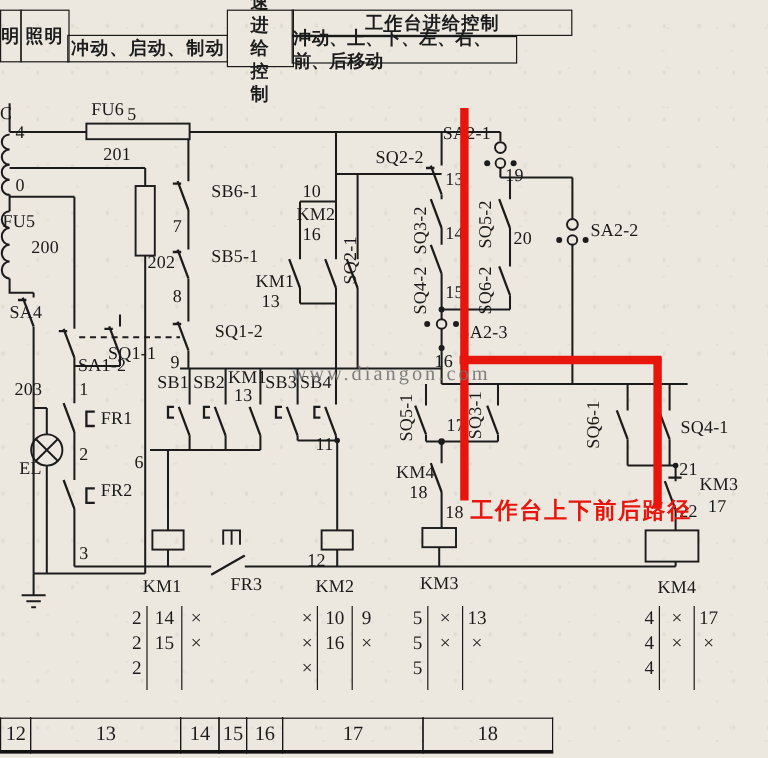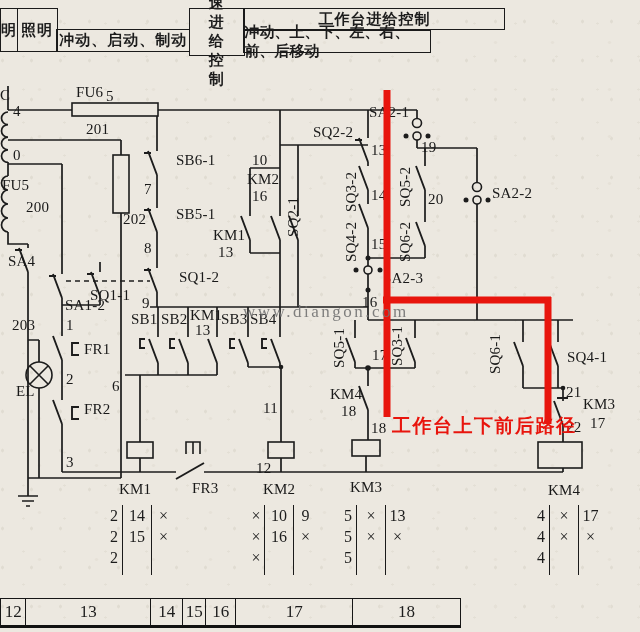--- a/index.html
+++ b/index.html
@@ -192,21 +192,21 @@
       <div class="lbl" style="left: 421px; top: 139px;">19</div>
       <div class="lbl" style="left: 428px; top: 191px;">20</div>
       <div class="lbl" style="left: 492px; top: 185px;">SA2-2</div>
       <div class="lbl" style="left: 131px; top: 311px;">SB1</div>
       <div class="lbl" style="left: 161px; top: 311px;">SB2</div>
       <div class="lbl" style="left: 190px; top: 307px;">KM1</div>
       <div class="lbl" style="left: 195px; top: 322px;">13</div>
       <div class="lbl" style="left: 221px; top: 311px;">SB3</div>
       <div class="lbl" style="left: 250px; top: 311px;">SB4</div>
       <div class="lbl" style="left: 112px; top: 378px;">6</div>
-      <div class="lbl" style="left: 263px; top: 400px;">11</div>
+      <div class="lbl" style="left: 263px; top: 363px;">11</div>
       <div class="lbl" style="left: 372px; top: 347px;">17</div>
       <div class="lbl" style="left: 330px; top: 386px;">KM4</div>
       <div class="lbl" style="left: 341px; top: 403px;">18</div>
       <div class="lbl" style="left: 371px; top: 420px;">18</div>
       <div class="lbl" style="left: 567px; top: 349px;">SQ4-1</div>
       <div class="lbl" style="left: 566px; top: 384px;">21</div>
       <div class="lbl" style="left: 583px; top: 396px;">KM3</div>
       <div class="lbl" style="left: 590px; top: 415px;">17</div>
       <div class="lbl" style="left: 566px; top: 419px;">22</div>
       <div class="lbl" style="left: 119px; top: 481px;">KM1</div>
@@ -235,21 +235,21 @@
 
   <div id="redtext">工作台上下前后路径</div>
 
   <div id="watermark">www.diangon.com</div>
 
   <div id="hdr">
     <div class="cell" style="left:0;top:0;width:18px;height:44px;">明</div>
     <div class="cell" style="left:16.6px;top:0;width:41px;height:44px;">照明</div>
     <div class="cell" style="left:56.2px;top:20.6px;width:134px;height:23.4px;">冲动、启动、制动</div>
     <div class="cell" style="left:188.8px;top:0;width:56px;height:48px;white-space:normal;text-align:center;line-height:19px;padding:0 18px;">快速进给控制</div>
-    <div class="cell" style="left:243.4px;top:0;width:262px;height:22px;">工作台进给控制</div>
+    <div class="cell" style="left:243.4px;top:0;width:234px;height:22px;">工作台进给控制</div>
     <div class="cell" style="left:243.4px;top:22px;width:188px;height:23.4px;letter-spacing:0;">冲动、上、下、左、右、前、后移动</div>
   </div>
 
   <div id="scale">
       <div class="scell" style="left: 0px; width: 26.4px;">12</div>
       <div class="scell" style="left: 25px; width: 126.4px;">13</div>
       <div class="scell" style="left: 150px; width: 33.4px;">14</div>
       <div class="scell" style="left: 182px; width: 24.4px;">15</div>
       <div class="scell" style="left: 205px; width: 31.4px;">16</div>
       <div class="scell" style="left: 235px; width: 118.4px;">17</div>

